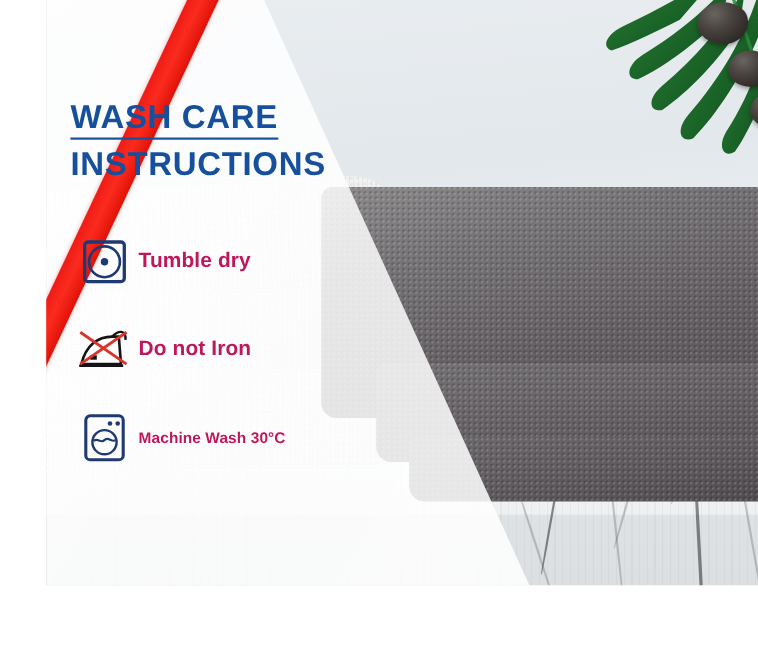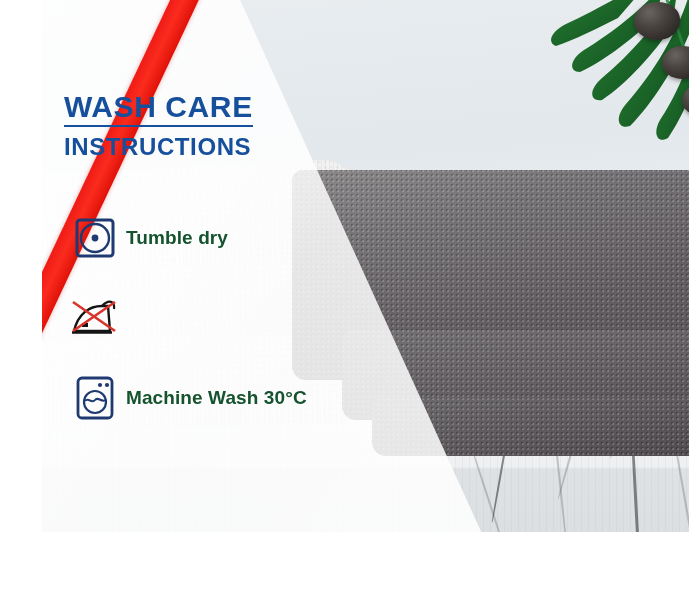--- a/index.html
+++ b/index.html
@@ -64,29 +64,29 @@
   .left-wash{position:absolute;inset:0;background:rgba(255,255,255,.80);}
   .left-sheen{position:absolute;inset:0;
     background:linear-gradient(120deg,rgba(255,255,255,.55) 0%,rgba(255,255,255,.15) 40%,rgba(255,255,255,.55) 100%);}
 
   
   .title{position:absolute;left:22px;top:92px;width:260px;}
   .title-l1,.title-l2{
     color:#164f9c;font-weight:bold;font-size:30px;letter-spacing:.6px;
     line-height:1.0;font-family:"Liberation Sans",sans-serif;}
   .title-l1{padding-bottom:3px;border-bottom:2.5px solid #16509e;display:inline-block;}
-  .title-l2{margin-top:8px;display:block;font-size:24px;}
+  .title-l2{margin-top:8px;display:block;font-size:30px;}
 
   .rows{position:absolute;left:22px;top:198px;width:430px;}
   .row{position:relative;height:80px;display:flex;align-items:center;}
   .row .ic{width:62px;height:58px;display:flex;align-items:center;justify-content:center;flex:0 0 62px;}
-  .row .lbl{color:#14532d;font-weight:bold;font-size:19px;letter-spacing:.1px;
+  .row .lbl{color:#be185d;font-weight:bold;font-size:19px;letter-spacing:.1px;
     text-shadow:0 1px 1px rgba(255,255,255,.7);white-space:nowrap;}
   .row.r5 .lbl{font-size:18px;}
-  .row.r4 .lbl{font-size:19px;}
+  .row.r4 .lbl{font-size:14px;}
 </style>
 </head>
 <body>
 
 <div id="card">
 
   <div class="photo-bg"></div>
 
   <div class="wood">
     <div class="wood-plank"></div>
@@ -180,20 +180,21 @@
       <div class="ic">
         <svg width="52" height="42" viewBox="0 0 52 42">
           <path d="M5 34 C 9 17, 20 9, 33 9 L 39 9 L 41 34 Z" fill="none" stroke="#141414" stroke-width="2.4" stroke-linejoin="round"></path>
           <line x1="3" y1="35.5" x2="43" y2="35.5" stroke="#141414" stroke-width="2.4"></line>
           <path d="M33 9 C 40 2, 46 4, 45 12" fill="none" stroke="#141414" stroke-width="2.2"></path>
           <rect x="13" y="26" width="6" height="4" fill="#141414"></rect>
           <line x1="4" y1="5" x2="46" y2="34" stroke="#D9342B" stroke-width="2.6"></line>
           <line x1="46" y1="5" x2="4" y2="34" stroke="#D9342B" stroke-width="2.6"></line>
         </svg>
       </div>
+      <div class="lbl">Do not Iron</div>
     </div>
 
 
     <div class="row r4">
       <div class="ic">
         <svg width="42" height="46" viewBox="0 0 42 46">
           <rect x="4" y="3" width="34" height="40" rx="4" fill="none" stroke="#1F3A72" stroke-width="2.8"></rect>
           <circle cx="26" cy="10" r="2.1" fill="#1F3A72"></circle>
           <circle cx="33" cy="10" r="2.1" fill="#1F3A72"></circle>
           <circle cx="21" cy="27" r="11" fill="none" stroke="#1F3A72" stroke-width="2.2"></circle>

